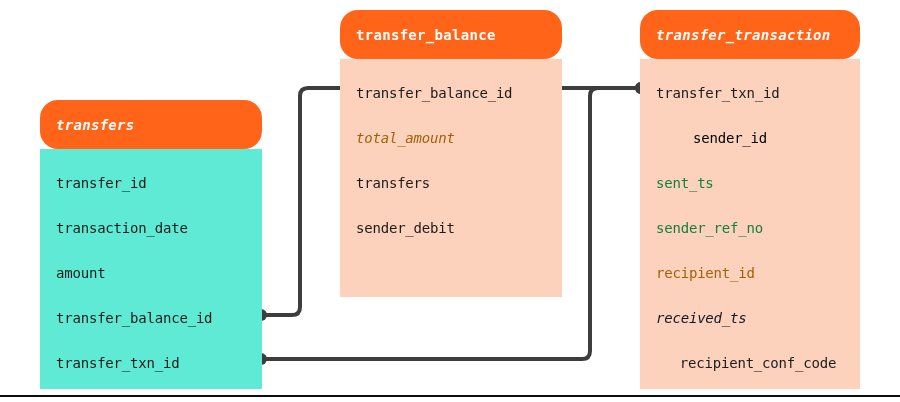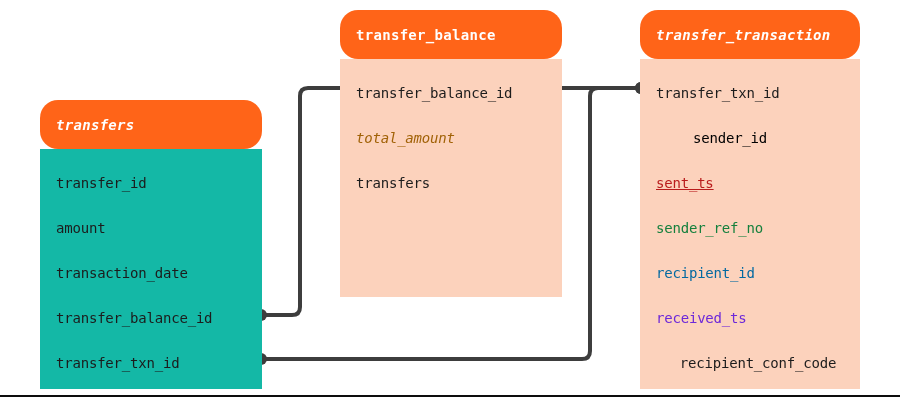--- a/index.html
+++ b/index.html
@@ -81,29 +81,29 @@
       <path d="M 262 359 L 582 359 Q 590 359 590 351 L 590 96 Q 590 88 598 88 L 640 88" fill="none" stroke="#3D3D3D" stroke-width="4" stroke-linecap="butt"></path>
       <circle cx="261" cy="359" r="6" fill="#3D3D3D"></circle>
       <circle cx="641" cy="88" r="6" fill="#3D3D3D"></circle>
     </svg>
 
   <div id="tables-layer">
       <div class="erd-table" style="left: 40px; top: 100px; width: 222px;">
         <div class="tbl-header" style="height: 49px; background: rgb(255, 100, 24); color: rgb(255, 255, 255); font-style: italic;">
           <span>transfers</span>
         </div>
-        <div class="tbl-body" style="height: 240px; background: #14b8a6; padding-top: 11px;">
+        <div class="tbl-body" style="height: 240px; background: #5eead4; padding-top: 11px;">
           <div class="field-row" style="height: 45px; color: rgb(28, 28, 28);">
             <span>transfer_id</span>
           </div>
           <div class="field-row" style="height: 45px; color: rgb(28, 28, 28);">
-            <span>amount</span>
+            <span>transaction_date</span>
           </div>
           <div class="field-row" style="height: 45px; color: rgb(28, 28, 28);">
-            <span>transaction_date</span>
+            <span>amount</span>
           </div>
           <div class="field-row" style="height: 45px; color: rgb(28, 28, 28);">
             <span>transfer_balance_id</span>
           </div>
           <div class="field-row" style="height: 45px; color: rgb(28, 28, 28);">
             <span>transfer_txn_id</span>
           </div>
         </div>
       </div>
       <div class="erd-table" style="left: 340px; top: 10px; width: 222px;">
@@ -113,43 +113,46 @@
         <div class="tbl-body" style="height: 238px; background: rgb(252, 210, 188); padding-top: 11px;">
           <div class="field-row" style="height: 45px; color: rgb(28, 28, 28);">
             <span>transfer_balance_id</span>
           </div>
           <div class="field-row" style="height: 45px; color: #a16207; font-style: italic;">
             <span>total_amount</span>
           </div>
           <div class="field-row" style="height: 45px; color: rgb(28, 28, 28);">
             <span>transfers</span>
           </div>
+          <div class="field-row" style="height: 45px; color: rgb(28, 28, 28);">
+            <span>sender_debit</span>
+          </div>
         </div>
       </div>
       <div class="erd-table" style="left: 640px; top: 10px; width: 220px;">
         <div class="tbl-header" style="height: 49px; background: rgb(255, 100, 24); color: rgb(255, 255, 255); font-style: italic;">
           <span>transfer_transaction</span>
         </div>
         <div class="tbl-body" style="height: 330px; background: rgb(252, 210, 188); padding-top: 11px;">
           <div class="field-row" style="height: 45px; color: rgb(28, 28, 28);">
             <span>transfer_txn_id</span>
           </div>
           <div class="field-row" style="height: 45px; color: #000000; margin-left: 37px;">
             <span>sender_id</span>
           </div>
-          <div class="field-row" style="height: 45px; color: #b91c1c; text-decoration: underline;">
+          <div class="field-row" style="height: 45px; color: #15803d;">
             <span>sent_ts</span>
           </div>
           <div class="field-row" style="height: 45px; color: #15803d;">
             <span>sender_ref_no</span>
           </div>
-          <div class="field-row" style="height: 45px; color: #0369a1;">
+          <div class="field-row" style="height: 45px; color: #a16207;">
             <span>recipient_id</span>
           </div>
-          <div class="field-row" style="height: 45px; color: #6d28d9;">
+          <div class="field-row" style="height: 45px; color: #0f172a; font-style: italic;">
             <span>received_ts</span>
           </div>
           <div class="field-row" style="height: 45px; color: rgb(28, 28, 28); justify-content: center;">
             <span>recipient_conf_code</span>
           </div>
         </div>
       </div>
     </div>
 
   <div id="bottom-rule" style="background: rgb(13, 13, 13); top: 395px;"></div>

